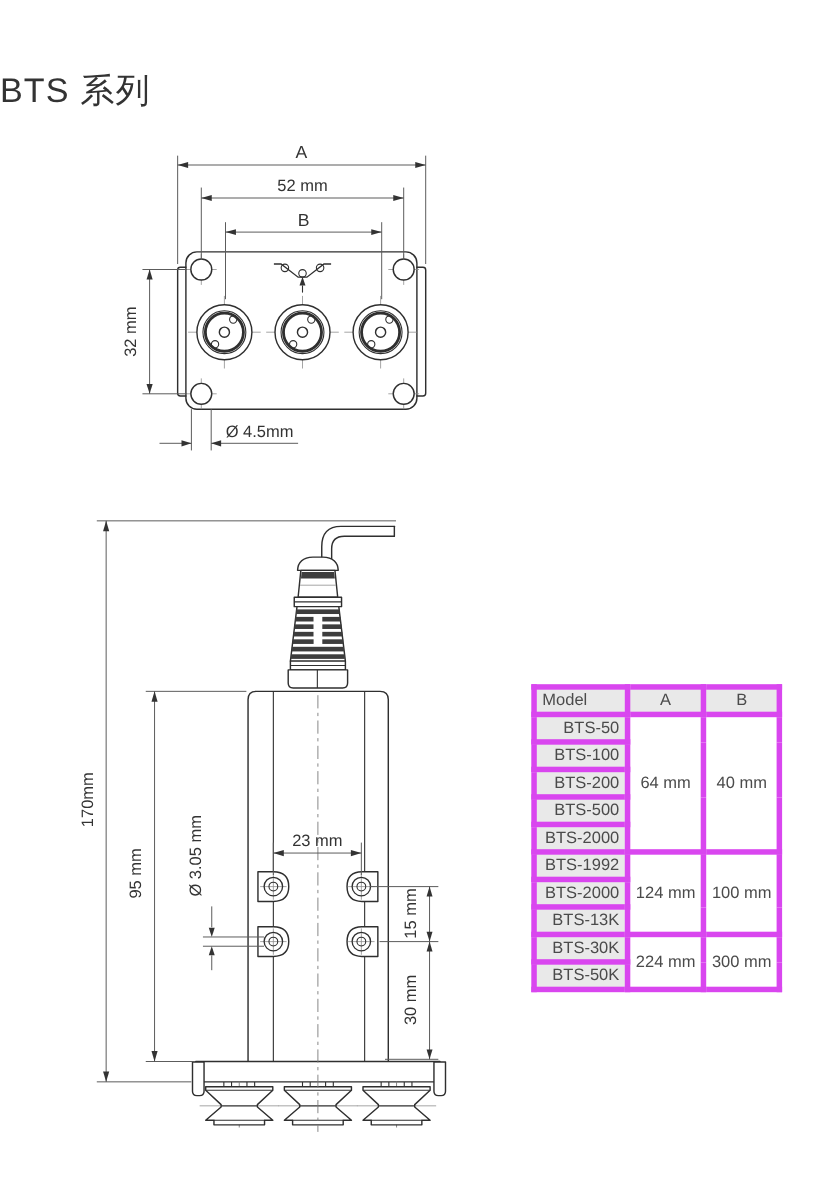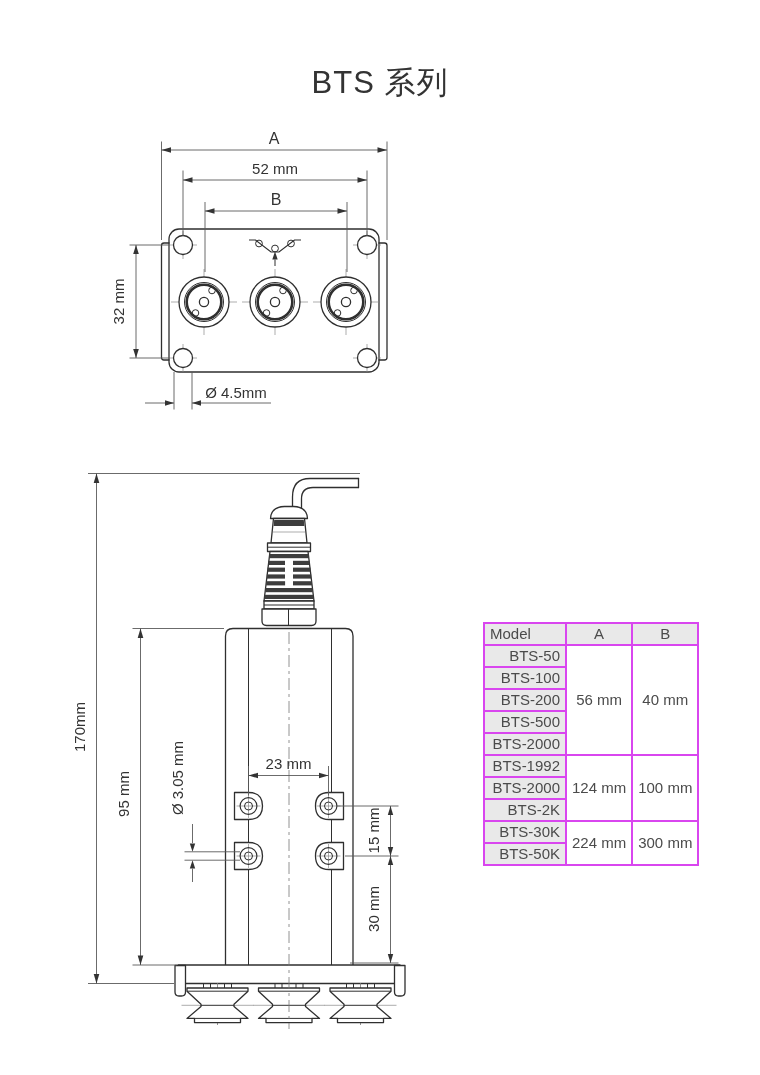--- a/index.html
+++ b/index.html
@@ -1,34 +1,34 @@
 <!DOCTYPE html>
 <html><head>
 <meta charset="utf-8">
 <style>
   html,body{margin:0;padding:0;background:#fff;}
   .page{position:relative;width:760px;height:1075px;background:#fff;overflow:hidden;
         font-family:"Liberation Sans","DejaVu Sans",sans-serif;}
-  .title{position:absolute;left:0;top:62px;width:760px;text-align:center;
+  .title{position:absolute;left:0;top:62px;width:760px;
          font-size:31px;color:#333;letter-spacing:1px;}
   svg{position:absolute;overflow:visible;}
   .ol{stroke:#2f2f2f;fill:none;stroke-width:1.3;stroke-linejoin:round;stroke-linecap:round;}
   .ol1{stroke:#2f2f2f;fill:none;stroke-width:1;}
   .olf{stroke:#2f2f2f;fill:#fff;stroke-width:1.3;stroke-linejoin:round;}
   .dl{stroke:#5a5a5a;fill:none;stroke-width:0.9;}
   .cl{stroke:#8a8a8a;fill:none;stroke-width:0.7;}
   .cld{stroke:#777;fill:none;stroke-width:0.8;stroke-dasharray:12 4 3 4;}
   .ar{fill:#333;stroke:none;}
   .rib{fill:#3d3d3d;stroke:none;}
   text.dim{font-size:15px;fill:#333;}
   text.dimL{font-size:16px;fill:#333;}
   
   .spec-table{position:absolute;left:483px;top:622px;border-collapse:collapse;
               font-size:15px;color:#4b4b4b;table-layout:fixed;}
-  .spec-table th,.spec-table td{border:2px solid #d946ef;height:20px;line-height:20px;
+  .spec-table th,.spec-table td{border:5px solid #d946ef;height:20px;line-height:20px;
               padding:0 5px;font-weight:400;white-space:nowrap;}
   .spec-table th{background:#e9e9e9;text-align:center;}
   .spec-table th.model-h{text-align:left;}
   .spec-table td.model{background:#e9e9e9;text-align:right;width:70px;}
   .spec-table td.val{text-align:center;background:#fff;}
   .col-model{width:72px;}.col-a{width:58px;}.col-b{width:66px;}
 </style>
 </head>
 <body>
 
@@ -317,21 +317,21 @@
     <thead>
       <tr>
         <th class="model-h">Model</th>
         <th>A</th>
         <th>B</th>
       </tr>
     </thead>
     <tbody>
       <tr>
         <td class="model">BTS-50</td>
-        <td class="val" rowspan="5">56 mm</td>
+        <td class="val" rowspan="5">64 mm</td>
         <td class="val" rowspan="5">40 mm</td>
       </tr>
       <tr>
           <td class="model">BTS-100</td>
         </tr>
       <tr>
           <td class="model">BTS-200</td>
         </tr>
       <tr>
           <td class="model">BTS-500</td>
@@ -341,21 +341,21 @@
         </tr>
       <tr>
         <td class="model">BTS-1992</td>
         <td class="val" rowspan="3">124 mm</td>
         <td class="val" rowspan="3">100 mm</td>
       </tr>
       <tr>
           <td class="model">BTS-2000</td>
         </tr>
       <tr>
-          <td class="model">BTS-2K</td>
+          <td class="model">BTS-13K</td>
         </tr>
       <tr>
         <td class="model">BTS-30K</td>
         <td class="val" rowspan="2">224 mm</td>
         <td class="val" rowspan="2">300 mm</td>
       </tr>
       <tr>
           <td class="model">BTS-50K</td>
         </tr>
     </tbody>

